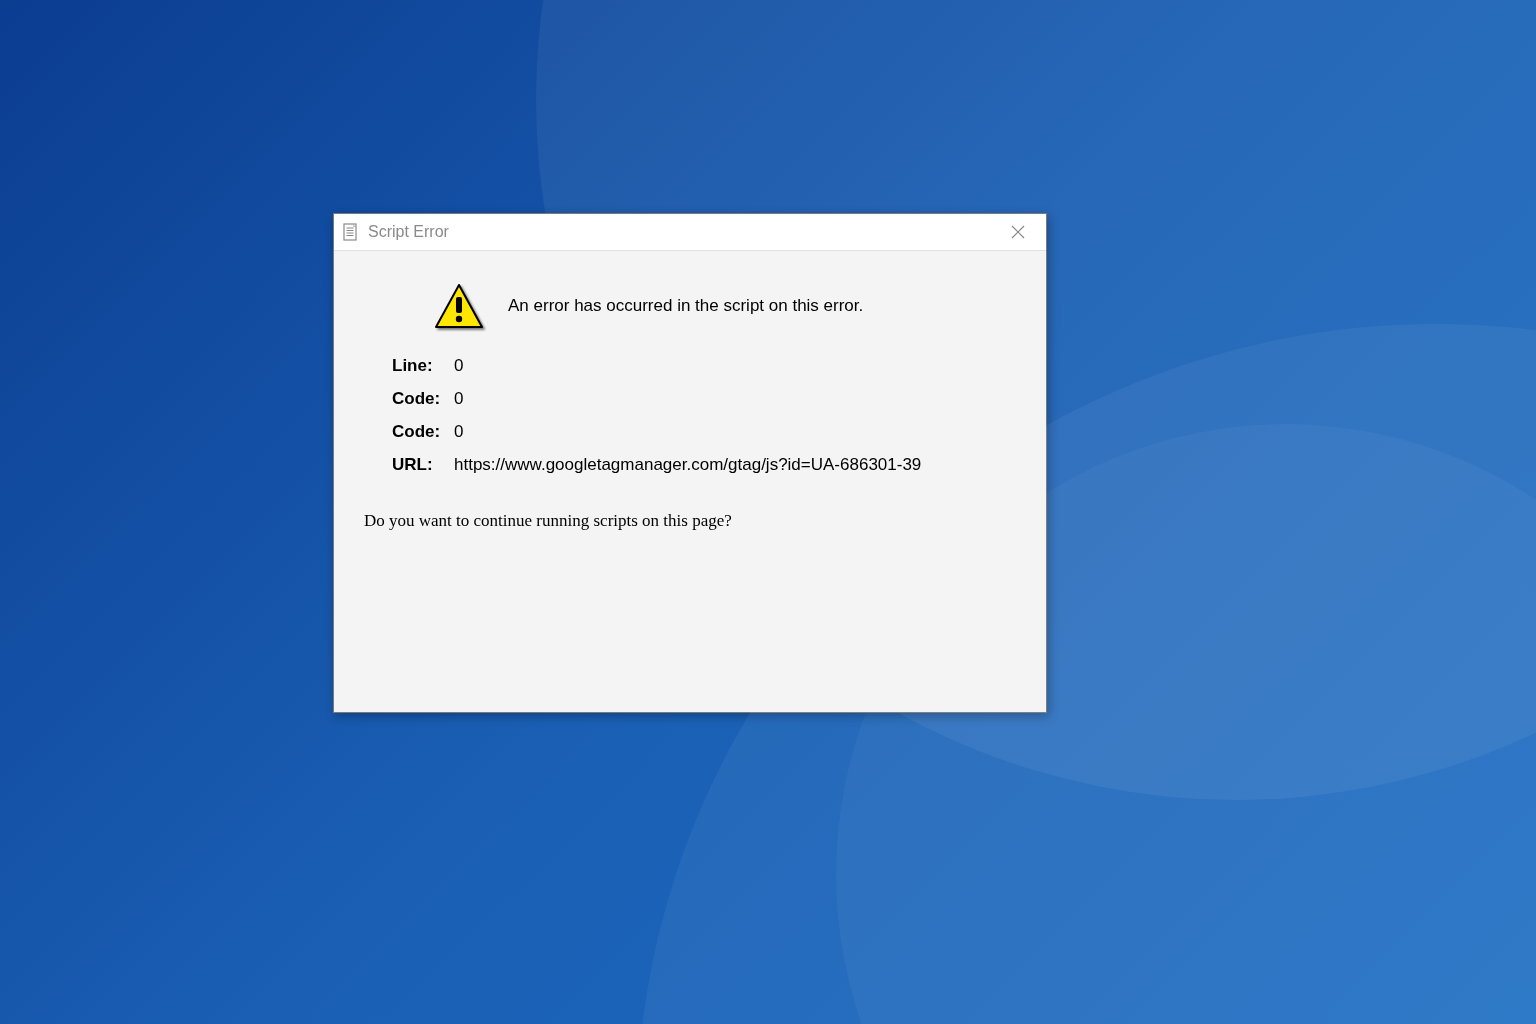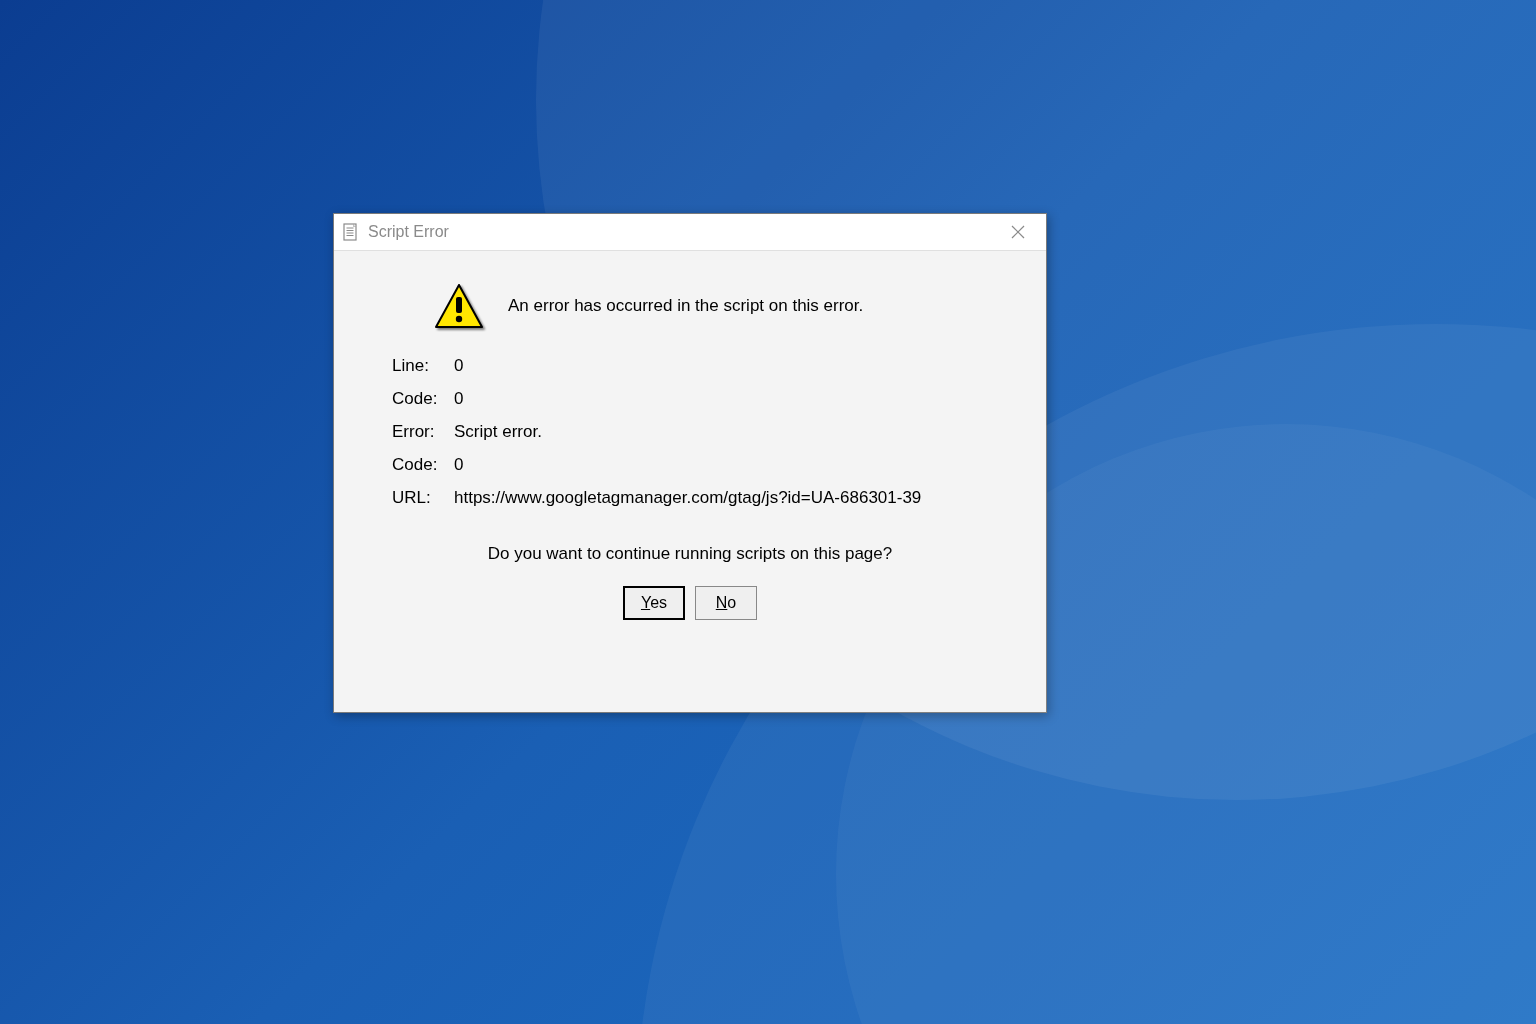--- a/index.html
+++ b/index.html
@@ -122,31 +122,32 @@
     margin-left: 28px;
   }
   .detail-row {
     display: flex;
     margin-bottom: 10px;
     line-height: 1.35;
   }
   .detail-label {
     width: 62px;
     flex-shrink: 0;
+    font-weight: bold;
   }
   .detail-value {
     flex: 1;
     max-width: 480px;
     word-break: break-all;
   }
 
   .question {
-    text-align: center;
     margin-top: 34px;
     font-size: 17px;
+    font-family: Liberation Serif, serif;
   }
 
   .buttons {
     display: flex;
     justify-content: center;
     gap: 10px;
     margin-top: 22px;
   }
   .btn {
     min-width: 62px;
@@ -209,38 +210,26 @@
       <div class="details">
         <div class="detail-row">
           <div class="detail-label">Line:</div>
           <div class="detail-value">0</div>
         </div>
         <div class="detail-row">
           <div class="detail-label">Code:</div>
           <div class="detail-value">0</div>
         </div>
         <div class="detail-row">
-          <div class="detail-label">Error:</div>
-          <div class="detail-value">Script error.</div>
-        </div>
-        <div class="detail-row">
           <div class="detail-label">Code:</div>
           <div class="detail-value">0</div>
         </div>
         <div class="detail-row">
           <div class="detail-label">URL:</div>
           <div class="detail-value">https://www.googletagmanager.com/gtag/js?id=UA-686301-39</div>
         </div>
       </div>
 
       <div class="question">Do you want to continue running scripts on this page?</div>
 
-      <div class="buttons">
-        <button class="btn default">
-          <span><span class="ul">Y</span><span>es</span></span>
-        </button>
-        <button class="btn">
-          <span><span class="ul">N</span><span>o</span></span>
-        </button>
-      </div>
     </div>
   </div>
 </div>
 
 </body></html>

